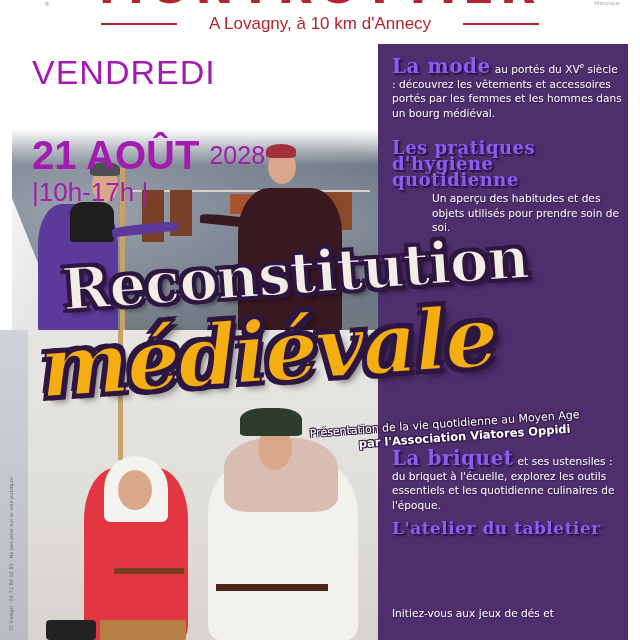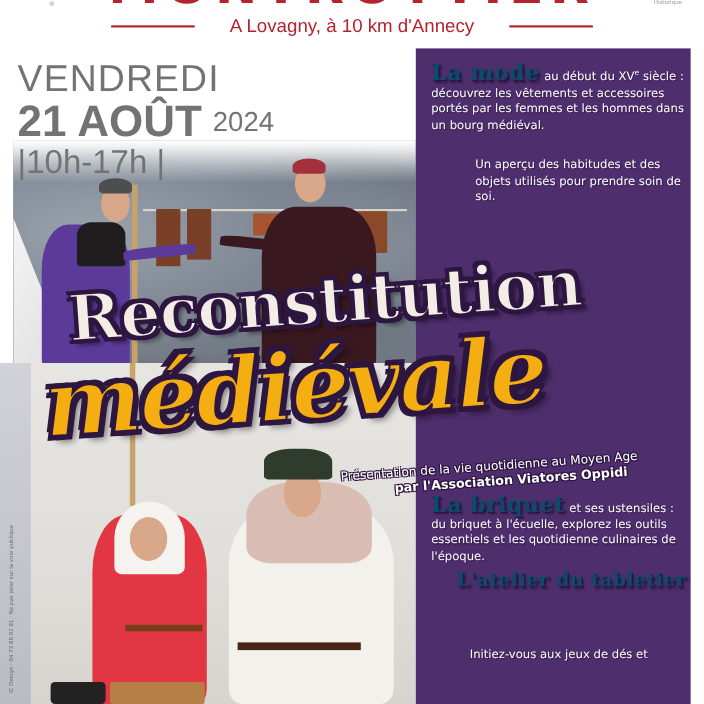--- a/index.html
+++ b/index.html
@@ -55,38 +55,38 @@
   .side-strip {
     position:absolute; left:0; top: 330px; width: 28px; height: 310px;
     background: linear-gradient(180deg, #cfd2d6, #b9bdc2);
   }
   .credit {
     position:absolute; left: 8px; top: 630px; transform-origin: left top; transform: rotate(-90deg);
     font-size: 5px; color: #6b6b6b; white-space: nowrap;
   }
 
   
-  .date-block { position:absolute; left: 16px; top: 54px; color: #737373; }
+  .date-block { position:absolute; left: 32px; top: 54px; color: #a21caf; }
   .date-day { font-family: "Liberation Sans", sans-serif; font-size: 34px; letter-spacing: 1px; line-height: 36px; }
-  .date-main { display:flex; align-items: center; gap: 10px; line-height: 42px; }
+  .date-main { display:flex; align-items: center; gap: 10px; line-height: 42px; margin-top: 44px; }
   .date-big { font-family: "Liberation Sans", sans-serif; font-weight: bold; font-size: 40px; }
   .date-year { font-family: "Liberation Sans", sans-serif; font-size: 25px; }
-  .date-hours { font-family: "Liberation Sans", sans-serif; font-size: 30px; line-height: 32px; }
+  .date-hours { font-family: "Liberation Sans", sans-serif; font-size: 26px; line-height: 32px; }
 
   
   .panel {
     position:absolute; left: 378px; top: 44px; width: 250px; height: 596px;
     background: #4f2e6e;
   }
   .panel-margin { position:absolute; left: 628px; top: 44px; width: 12px; height: 596px; background:#ffffff; }
   .section { position:absolute; left: 392px; width: 232px; color: #ffffff;
     font-family: "DejaVu Sans", sans-serif; font-size: 10.6px; line-height: 14.5px;
     text-shadow: 1px 1px 1px rgba(0,0,0,0.35); }
   .gothic {
-    font-family: "DejaVu Serif", serif; font-weight: bold; color: #0c4a6e;
+    font-family: "DejaVu Serif", serif; font-weight: bold; color: #8b5cf6;
     text-shadow: 1px 1px 0 #2a1440, 2px 2px 2px rgba(0,0,0,0.5);
     letter-spacing: 0.5px;
   }
   .g-inline { font-size: 20px; line-height: 20px; margin-right: 4px; }
   .g-block { display:block; font-size: 18px; line-height: 16px; }
   .sup { font-size: 7px; vertical-align: super; }
 
   
   .title-1 {
     position:absolute; left: 62px; top: 256px; font-family: "DejaVu Serif", serif; font-weight: bold;
@@ -160,48 +160,49 @@
   <div class="body" style="left:46px; top:290px; width:50px; height:20px; background:#222; border-radius:4px;"></div>
   <div class="body" style="left:100px; top:290px; width:86px; height:20px; background:#b57f45; border-radius:2px;"></div>
 </div>
 <div class="side-strip"></div>
 <div class="credit">IC Design · 04 73 86 02 81 · Ne pas jeter sur la voie publique</div>
 
 <div class="date-block">
   <div class="date-day">VENDREDI</div>
   <div class="date-main">
     <span class="date-big">21 AOÛT</span>
-    <span class="date-year">2024</span>
+    <span class="date-year">2028</span>
   </div>
   <div class="date-hours">|10h-17h |</div>
 </div>
 
 <div class="panel"></div>
 <div class="panel-margin"></div>
 
 <div class="section" style="top:56px;">
-  <span class="gothic g-inline">La mode</span><span>au début du XV</span><span class="sup">e</span>
+  <span class="gothic g-inline">La mode</span><span>au portés du XV</span><span class="sup">e</span>
   <span>siècle : découvrez les vêtements et accessoires portés par les femmes et les hommes dans un bourg médiéval.</span>
 </div>
 
 <div class="section" style="top:140px;">
+  <span class="gothic g-block" style="width:170px;">Les pratiques d'hygiène quotidienne</span>
   <span style="display:block; margin-top:3px;margin-left:40px;">Un aperçu des habitudes et des objets utilisés pour prendre soin de soi.</span>
 </div>
 
 <div class="section" style="top:448px;">
   <span class="gothic g-inline">La briquet</span><span>et ses</span>
   <span>ustensiles : du briquet à l'écuelle, explorez les outils essentiels et les quotidienne culinaires de l'époque.</span>
 </div>
 
-<div class="section" style="top:518px;text-align:right;">
+<div class="section" style="top:518px;">
   <span class="gothic g-block" style="font-size:17px; line-height:20px;">L'atelier du tabletier</span>
 </div>
 
 <div class="section" style="top:586px;">
-  <span style="display:block; margin-top:2px;text-align:center;">Initiez-vous aux jeux de dés et</span>
+  <span style="display:block; margin-top:20px;">Initiez-vous aux jeux de dés et</span>
 </div>
 
 <div class="title-1">Reconstitution</div>
 <div class="title-2">médiévale</div>
 
 <div class="presentation">
   <div class="pres-line1">Présentation de la vie quotidienne au Moyen Age</div>
   <div class="pres-line2">par l'Association Viatores Oppidi</div>
 </div>
 

